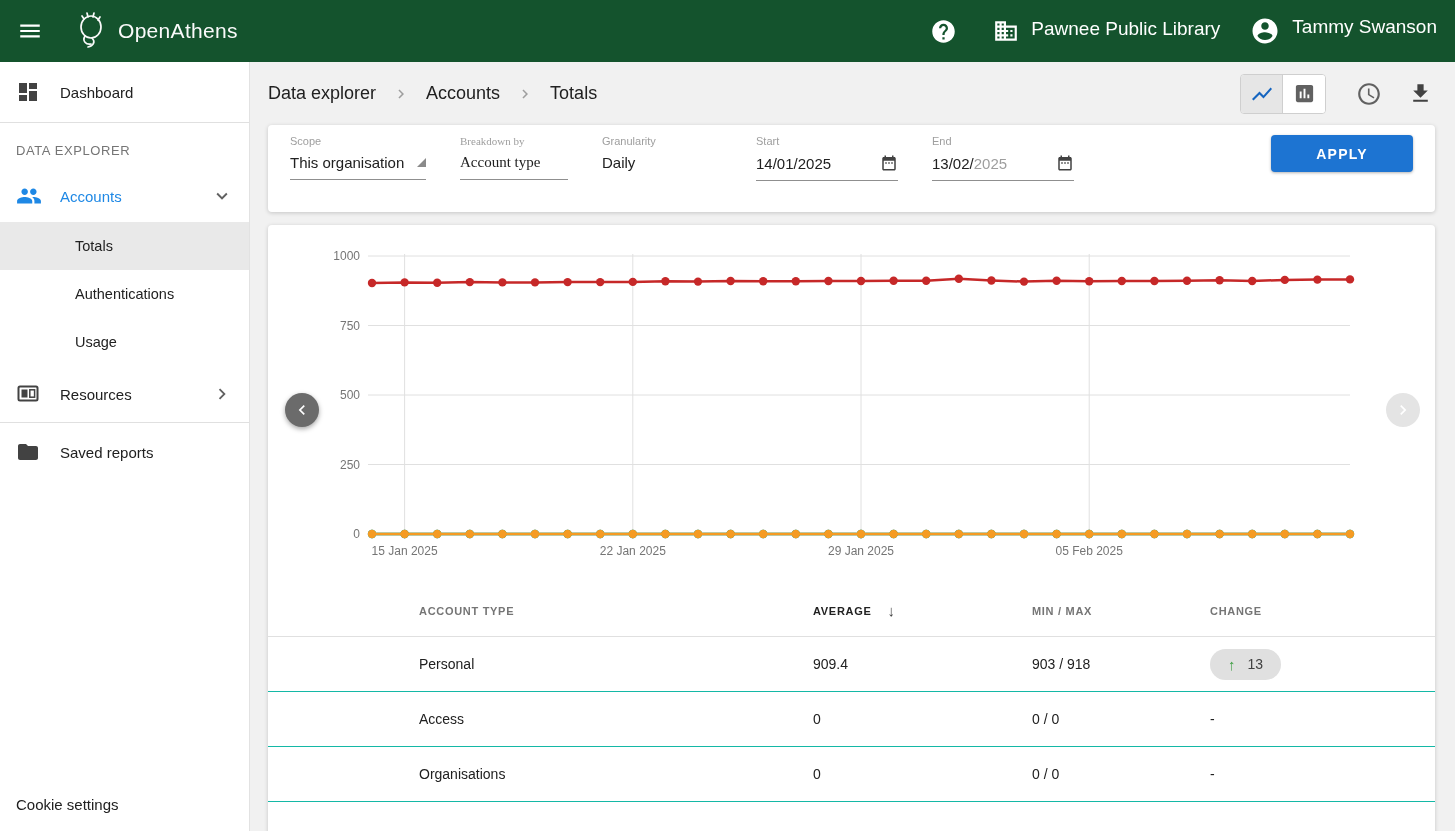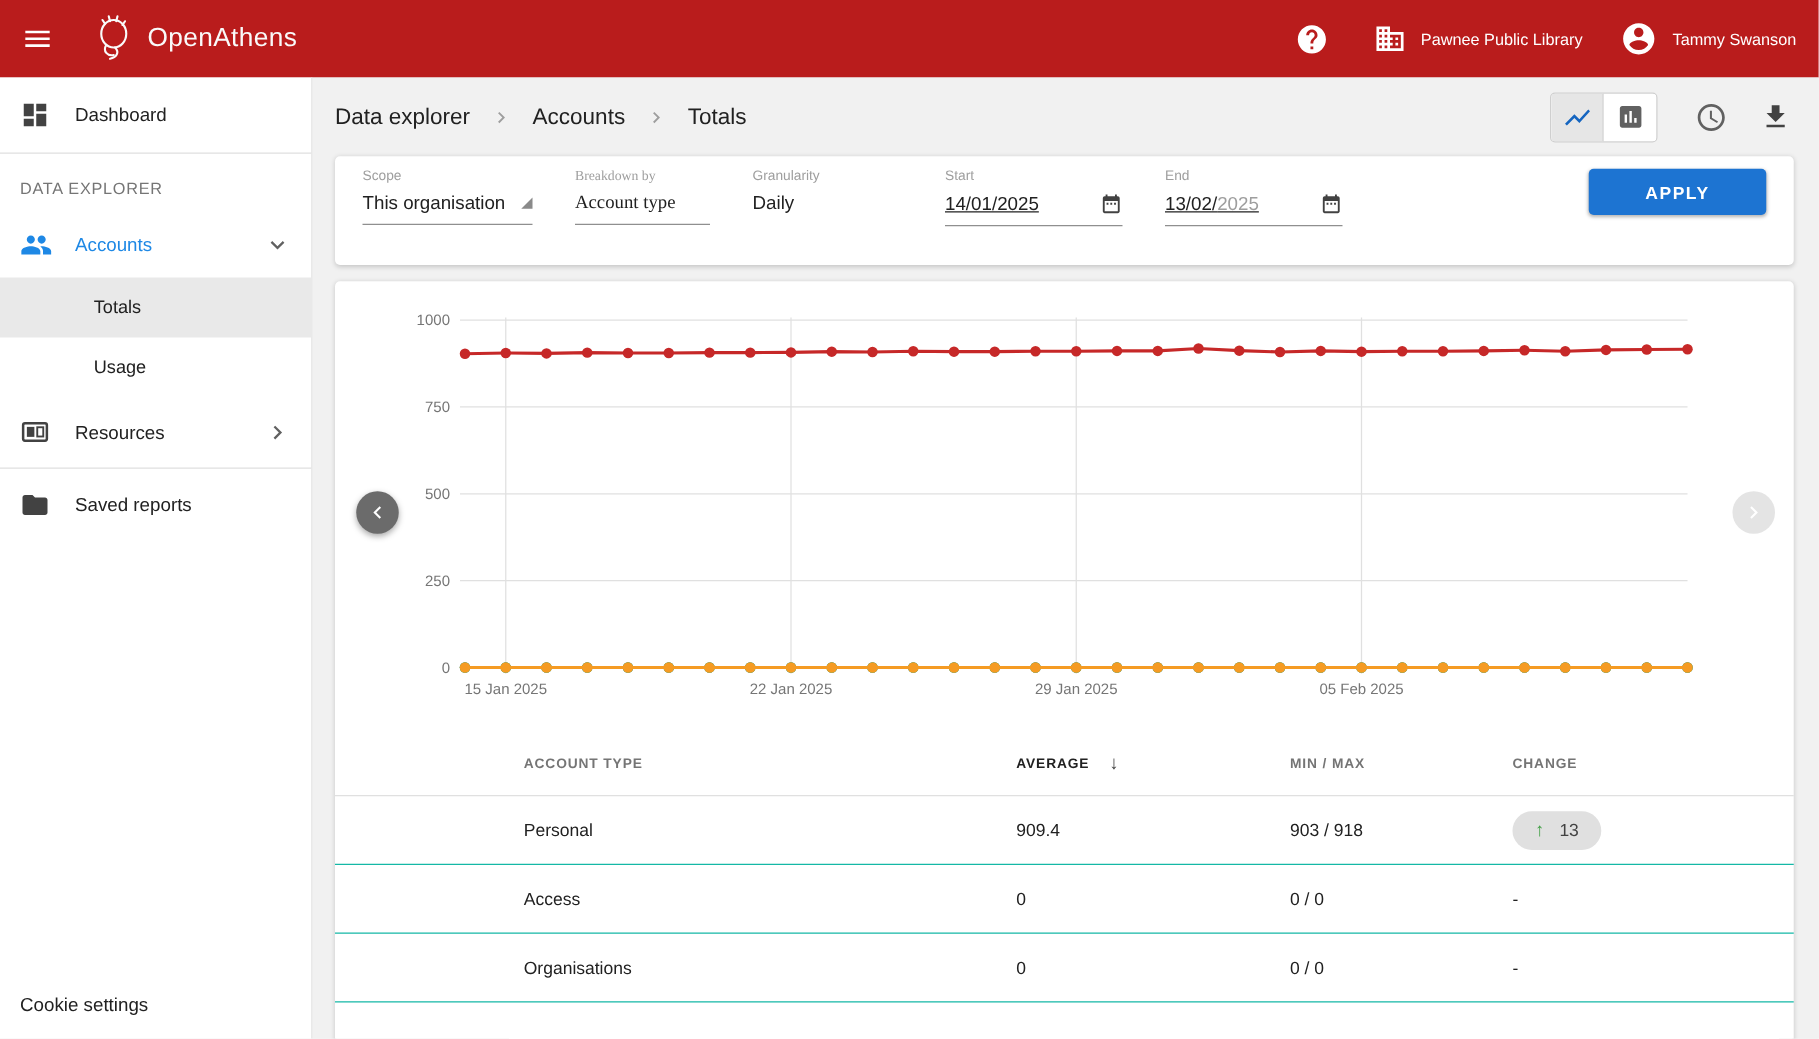--- a/index.html
+++ b/index.html
@@ -2,26 +2,26 @@
 <html><head>
 <meta charset="utf-8">
 <style>
   * { box-sizing: border-box; margin: 0; padding: 0; }
   html,body { width:1455px; height:831px; overflow:hidden; }
   body { font-family:"Liberation Sans","DejaVu Sans",sans-serif; background:#f1f1f1; color:#212121; }
 
   .app { width:1455px; height:831px; display:flex; flex-direction:column; }
 
   
-  .topbar { height:62px; background:#b91c1c; display:flex; align-items:center; flex:0 0 62px; color:#fff; }
+  .topbar { height:62px; background:#14532d; display:flex; align-items:center; flex:0 0 62px; color:#fff; }
   .hamburger { width:60px; display:flex; justify-content:center; cursor:pointer; }
   .brand { display:flex; align-items:center; gap:8px; margin-left:12px; }
   .brand-name { font-size:21px; letter-spacing:0.3px; color:#fafafa; }
   .topbar-right { margin-left:auto; display:flex; align-items:center; gap:14px; padding-right:18px; }
-  .topbar-item { display:flex; align-items:center; gap:12px; font-size:13px; color:#fff; }
+  .topbar-item { display:flex; align-items:flex-start; gap:12px; font-size:19px; color:#fff; }
   .help-btn { margin-right:22px; display:flex; cursor:pointer; }
   .org-switcher { margin-right:16px; cursor:pointer; }
   .user-menu { cursor:pointer; }
 
   
   .shell { display:flex; flex:1; min-height:0; }
 
   
   .sidebar { width:250px; flex:0 0 250px; background:#fff; border-right:1px solid #e2e2e2; position:relative; }
   .nav-row { display:flex; align-items:center; height:60px; padding:0 16px; cursor:pointer; font-size:15px; }
@@ -55,21 +55,21 @@
   .card { background:#fff; border-radius:4px; box-shadow:0 1px 4px rgba(0,0,0,0.18); }
   .filter-card { height:87px; display:flex; padding:10px 22px 4px 22px; }
   .field { display:flex; flex-direction:column; margin-right:34px; }
   .field-label { font-size:11px; color:#9e9e9e; margin-bottom:7px; }
   .field-value { font-size:15px; color:#212121; padding-bottom:8px; border-bottom:1px solid #8f8f8f; display:flex; align-items:center; }
   .field-value.no-underline { border-bottom:1px solid transparent; }
   .f-scope { width:136px; }
   .f-breakdown { width:108px;font-family:Liberation Serif, serif; }
   .f-granularity { width:120px; }
   .f-date { width:142px; }
-  .f-date .field-value { justify-content:space-between;text-decoration:underline; }
+  .f-date .field-value { justify-content:space-between; }
   .dd-arrow { width:0; height:0; border-bottom:9px solid #8a8a8a; border-left:9px solid transparent; margin-left:auto; margin-bottom:1px; }
   .hint { color:#9e9e9e; }
   .apply-btn { margin-left:auto; width:142px; height:37px; background:#1d74d2; color:#fff; border:none; border-radius:4px;
                font-size:14px; font-weight:bold; letter-spacing:1.2px; cursor:pointer; box-shadow:0 1px 3px rgba(0,0,0,0.3);
                font-family:"Liberation Sans",sans-serif; }
 
   
   .chart-card { margin-top:13px; height:700px; position:relative; padding-top:16px; }
   #chart-svg { display:block; }
   #chart-svg text { font-family:"Liberation Sans","DejaVu Sans",sans-serif; font-size:12px; fill:#757575; }
@@ -154,20 +154,23 @@
         <span class="nav-label">Accounts</span>
         <span class="spacer">
           <svg width="22" height="22" viewBox="0 0 24 24">
               <path d="M7.41 8.59L12 13.17l4.59-4.58L18 10l-6 6-6-6z" fill="#616161"></path>
             </svg>
         </span>
       </div>
 
       <div class="nav-child active">
         <span>Totals</span>
+      </div>
+      <div class="nav-child">
+        <span>Authentications</span>
       </div>
       <div class="nav-child">
         <span>Usage</span>
       </div>
 
       <div class="nav-row nav-resources">
         <span class="nav-icon">
           <svg width="24" height="24" viewBox="0 0 24 24">
               <rect x="2.5" y="4.5" width="19" height="14" rx="1.5" fill="none" stroke="#424242" stroke-width="2"></rect>
               <rect x="5.5" y="7.5" width="6" height="8" fill="#424242"></rect>

